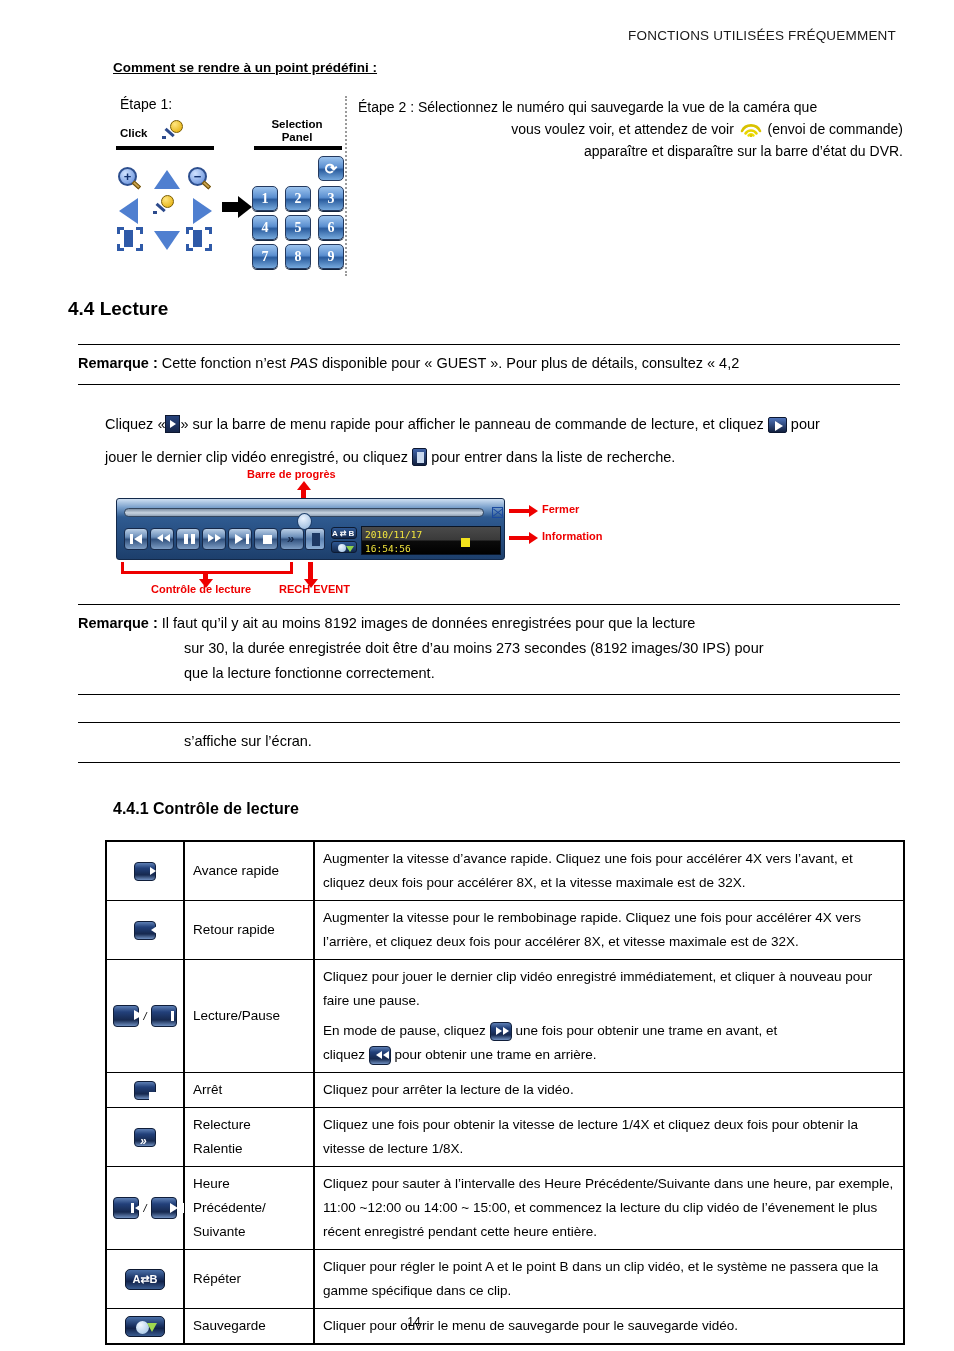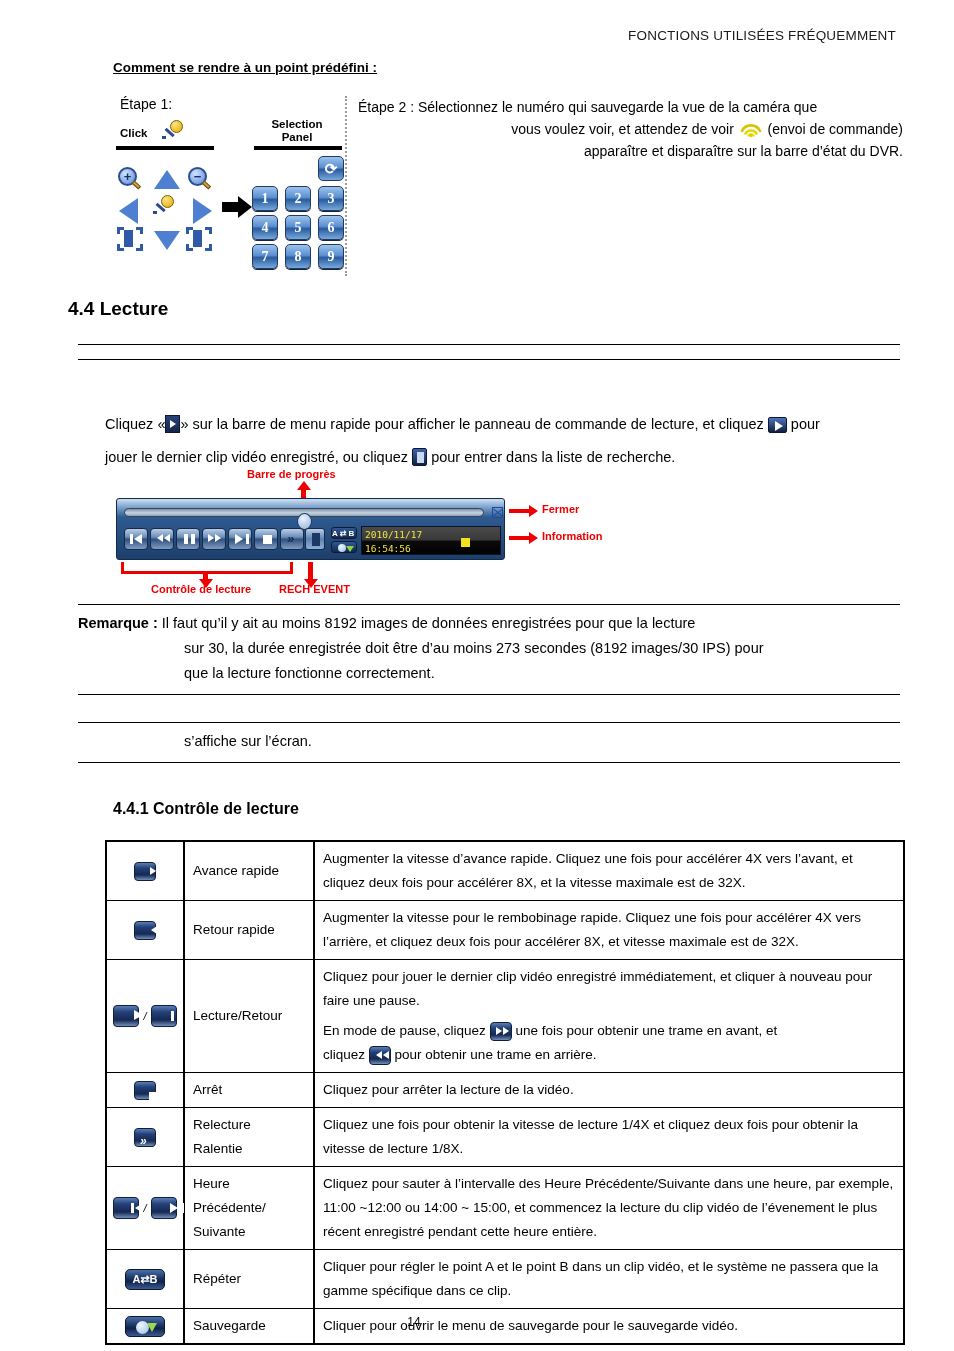--- a/index.html
+++ b/index.html
@@ -350,20 +350,22 @@
       <span>(envoi de commande)</span>
     </span>
     <span class="cont">apparaître et disparaître sur la barre d’état du DVR.</span>
   </div>
 
   <div class="h2">4.4 Lecture</div>
 
   <div class="rmk" style="top:344px;">
     <div class="line-top"></div>
     <div class="body">
+      <span class="hang"><span class="lbl">Remarque :</span>
+        <span>Cette fonction n’est </span><i>PAS</i><span> disponible pour « GUEST ». Pour plus de détails, consultez « 4,2</span></span>
     </div>
     <div class="line-bot"></div>
   </div>
 
   <div class="para" style="left:105px;top:408px;width:800px;">
     <span>Cliquez «</span><span class="ic ic-film"></span><span>» sur la barre de menu rapide pour afficher le panneau de commande de lecture, et cliquez</span>
     <span class="ic ic-play"></span>
     <span>pour</span><br>
     <span>jouer le dernier clip vidéo enregistré, ou cliquez</span>
     <span class="ic ic-list"></span>
@@ -468,21 +470,21 @@
       <td>
         <span class="tic sm"><i class="g-rw" style="top:-1px;"></i></span>
       </td>
       <td>Retour rapide</td>
       <td>Augmenter la vitesse pour le rembobinage rapide. Cliquez une fois pour accélérer 4X vers l’arrière, et cliquez deux fois pour accélérer 8X, et vitesse maximale est de 32X.</td>
     </tr>
     <tr>
       <td>
         <span class="tic"><i class="g-pl"></i></span><span class="slash">/</span><span class="tic"><i class="g-pa"></i></span>
       </td>
-      <td>Lecture/Retour</td>
+      <td>Lecture/Pause</td>
       <td>
         <div>Cliquez pour jouer le dernier clip vidéo enregistré immédiatement, et cliquer à nouveau pour faire une pause.</div>
         <div style="margin-top:6px;">
           <span>En mode de pause, cliquez</span>
           <span class="tic sm"><i class="g-ff" style="top:-1px;"></i></span>
           <span>une fois pour obtenir une trame en avant, et</span><br>
           <span>cliquez</span>
           <span class="tic sm"><i class="g-rw" style="top:-1px;"></i></span>
           <span>pour obtenir une trame en arrière.</span>
         </div>

